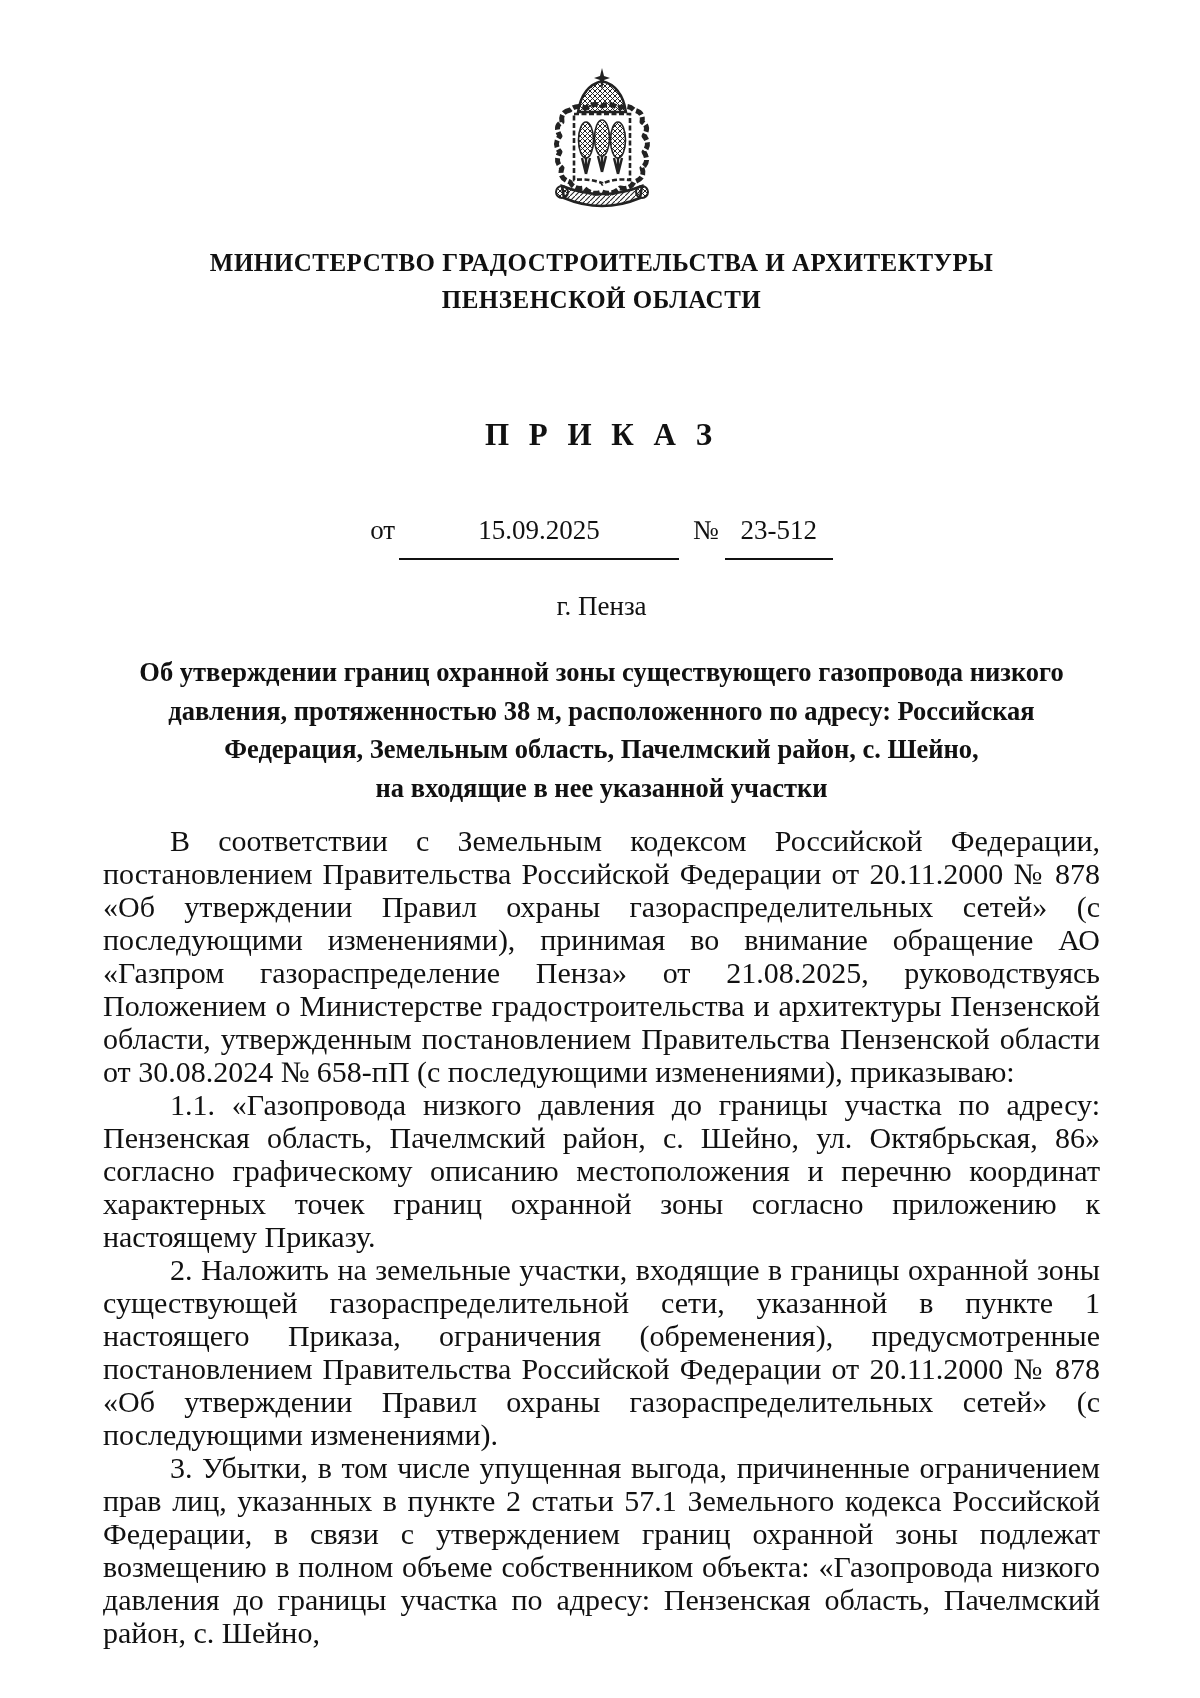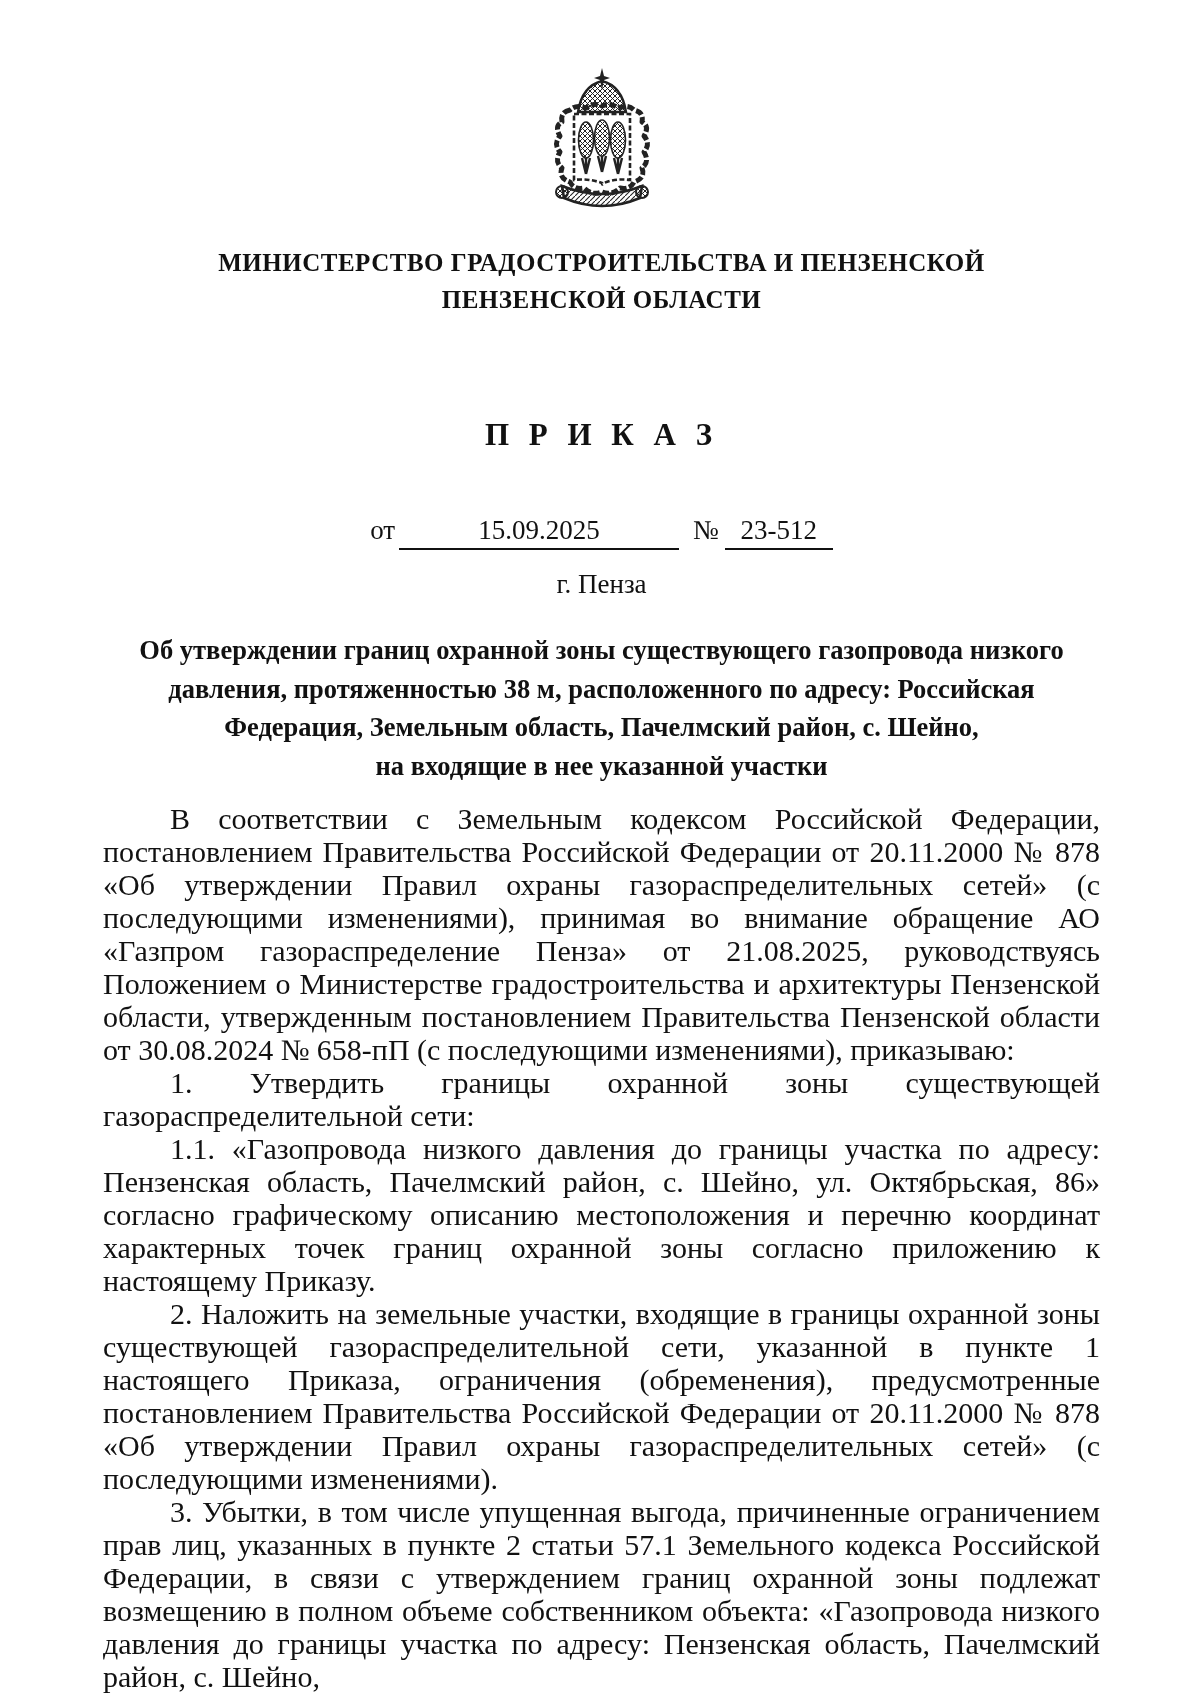--- a/index.html
+++ b/index.html
@@ -44,26 +44,26 @@
     justify-content: center;
     align-items: flex-start;
     font-size: 27px;
     line-height: 30px;
   }
   .date-row .label { padding: 0 4px 1px 0; }
   .date-row .num-label { padding: 0 6px 1px 14px; }
   .blank-line {
     border-bottom: 2px solid #111;
     text-align: center;
-    padding-bottom: 3px;
+    padding-bottom: 13px;
   }
   .blank-line.date { width: 280px; }
   .blank-line.number { width: 108px; }
   .city-line {
-    margin-top: 19px;
+    margin-top: 31px;
     text-align: center;
     font-size: 27px;
   }
   .subject {
     margin-top: 31px;
     text-align: center;
     font-weight: bold;
     font-size: 26.5px;
     line-height: 38.5px;
   }
@@ -114,21 +114,21 @@
         <path d="M74 92 L78 108 M82 92 L78 108 M78 92 L78 108" stroke="#222" stroke-width="2.4" fill="none"></path>
       </g>
 
       <path d="M22 120 Q62 136 102 120 L100 132 Q62 148 24 132 Z" fill="url(#hatch)" stroke="#222" stroke-width="2.6"></path>
       <circle cx="22" cy="126" r="6" fill="url(#xhatch)" stroke="#222" stroke-width="2"></circle>
       <circle cx="102" cy="126" r="6" fill="url(#xhatch)" stroke="#222" stroke-width="2"></circle>
     </svg>
   </div>
 
   <div class="ministry-title">
-    <div>МИНИСТЕРСТВО ГРАДОСТРОИТЕЛЬСТВА И ПЕНЗЕНСКОЙ</div>
+    <div>МИНИСТЕРСТВО ГРАДОСТРОИТЕЛЬСТВА И АРХИТЕКТУРЫ</div>
     <div>ПЕНЗЕНСКОЙ ОБЛАСТИ</div>
   </div>
 
   <div class="doc-type">П Р И К А З</div>
 
   <div class="date-row">
     <span class="label">от</span>
     <span class="blank-line date">
       <span>15.09.2025</span>
     </span>
@@ -142,19 +142,18 @@
 
   <div class="subject">
       <div>Об утверждении границ охранной зоны существующего газопровода низкого</div>
       <div>давления, протяженностью 38 м, расположенного по адресу: Российская</div>
       <div>Федерация, Земельным область, Пачелмский район, с. Шейно,</div>
       <div>на входящие в нее указанной участки</div>
     </div>
 
   <div class="body-text">
       <div>В соответствии с Земельным кодексом Российской Федерации, постановлением Правительства Российской Федерации от 20.11.2000 № 878 «Об утверждении Правил охраны газораспределительных сетей» (с последующими изменениями), принимая во внимание обращение АО «Газпром газораспределение Пенза» от 21.08.2025, руководствуясь Положением о Министерстве градостроительства и архитектуры Пензенской области, утвержденным постановлением Правительства Пензенской области от 30.08.2024 № 658-пП (с последующими изменениями), приказываю:</div>
-      <div>1. Утвердить границы охранной зоны существующей газораспределительной сети:</div>
       <div>1.1. «Газопровода низкого давления до границы участка по адресу: Пензенская область, Пачелмский район, с. Шейно, ул. Октябрьская, 86» согласно графическому описанию местоположения и перечню координат характерных точек границ охранной зоны согласно приложению к настоящему Приказу.</div>
       <div>2. Наложить на земельные участки, входящие в границы охранной зоны существующей газораспределительной сети, указанной в пункте 1 настоящего Приказа, ограничения (обременения), предусмотренные постановлением Правительства Российской Федерации от 20.11.2000 № 878 «Об утверждении Правил охраны газораспределительных сетей» (с последующими изменениями).</div>
       <div>3. Убытки, в том числе упущенная выгода, причиненные ограничением прав лиц, указанных в пункте 2 статьи 57.1 Земельного кодекса Российской Федерации, в связи с утверждением границ охранной зоны подлежат возмещению в полном объеме собственником объекта: «Газопровода низкого давления до границы участка по адресу: Пензенская область, Пачелмский район, с. Шейно,</div>
     </div>
 
 </div>
 
 </body></html>

